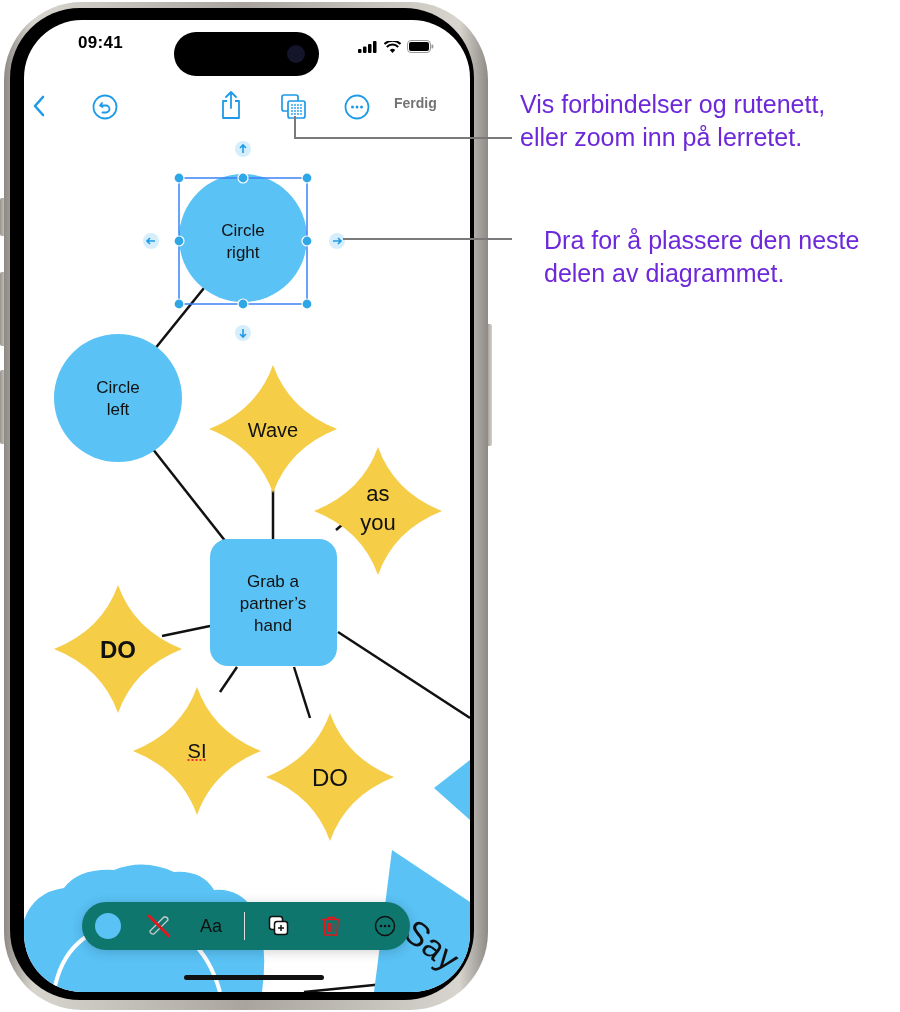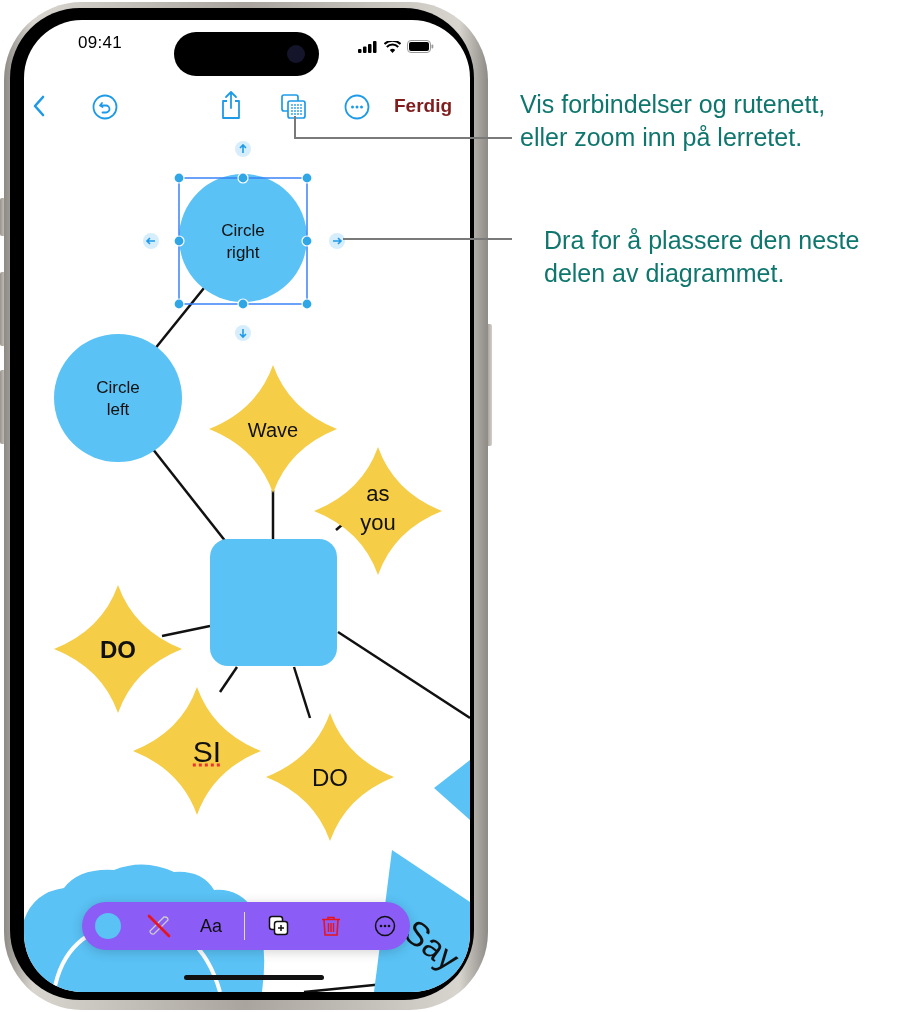--- a/index.html
+++ b/index.html
@@ -2,34 +2,34 @@
 <html><head>
 <meta charset="utf-8">
 <style>
   html,body{margin:0;padding:0;background:#fff;}
   body{width:900px;height:1012px;position:relative;overflow:hidden;font-family:"Liberation Sans",sans-serif;}
   .phone-frame{position:absolute;left:4px;top:2px;width:484px;height:1008px;border-radius:78px;
     background:linear-gradient(90deg,#8e8b86,#d8d5cf 6%,#a9a59e 50%,#d8d5cf 94%,#8e8b86);}
   .phone-bezel{position:absolute;left:10px;top:8px;width:464px;height:992px;border-radius:70px;background:#000;}
   .side-btn{position:absolute;width:6px;background:linear-gradient(90deg,#9a968f,#d4d0c9);border-radius:2px;}
   .screen{position:absolute;left:24px;top:20px;width:446px;height:972px;border-radius:58px;background:#fff;overflow:hidden;}
-  .status-time{position:absolute;left:54px;top:13px;font-size:17px;font-weight:normal;color:#000;letter-spacing:0.3px;}
+  .status-time{position:absolute;left:54px;top:13px;font-size:17px;font-weight:bold;color:#000;letter-spacing:0.3px;}
   .island{position:absolute;left:150px;top:12px;width:145px;height:44px;border-radius:22px;background:#000;}
   .island-cam{position:absolute;right:14px;top:13px;width:18px;height:18px;border-radius:50%;background:#14142a;}
   .status-icons{position:absolute;right:36px;top:20px;display:flex;align-items:center;gap:6px;}
   .toolbar-btn{position:absolute;color:#1e9be8;cursor:pointer;}
-  .done{position:absolute;left:370px;top:75px;font-size:19px;font-weight:bold;color:#7f1d1d;}
+  .done{position:absolute;left:370px;top:75px;font-size:14px;font-weight:bold;color:#737373;}
   svg{display:block;}
   .canvas{position:absolute;left:0;top:0;width:446px;height:972px;}
   .node-text{position:absolute;text-align:center;font-weight:normal;color:#111;transform:translate(-50%,-50%);line-height:1.3;white-space:pre-line;}
-  .format-bar{position:absolute;left:58px;top:882px;width:328px;height:48px;border-radius:24px;background:#8b5cf6;
+  .format-bar{position:absolute;left:58px;top:882px;width:328px;height:48px;border-radius:24px;background:#0f766e;
     box-shadow:0 2px 12px rgba(0,0,0,0.18);}
   .fb-item{position:absolute;top:0;height:48px;display:flex;align-items:center;justify-content:center;cursor:pointer;}
   .home-indicator{position:absolute;left:160px;top:955px;width:140px;height:5px;border-radius:3px;background:#111;}
-  .callout{position:absolute;font-size:25px;line-height:33px;color:#0f766e;font-family:"Liberation Sans",sans-serif;}
+  .callout{position:absolute;font-size:25px;line-height:33px;color:#6d28d9;font-family:"Liberation Sans",sans-serif;}
   .leader{position:absolute;background:#7a7a7a;}
 </style>
 </head>
 <body>
 
 <div class="side-btn" style="left:0;top:198px;height:38px;"></div>
 <div class="side-btn" style="left:0;top:272px;height:74px;"></div>
 <div class="side-btn" style="left:0;top:370px;height:74px;"></div>
 <div class="side-btn" style="left:486px;top:324px;height:122px;"></div>
 <div class="phone-frame"></div>
@@ -106,22 +106,25 @@
     </g>
   </svg>
 
   <div class="node-text" style="left:219px;top:222px;font-size:17px;">Circle
 right</div>
   <div class="node-text" style="left:94px;top:379px;font-size:17px;">Circle
 left</div>
   <div class="node-text" style="left:249px;top:410px;font-size:20px;">Wave</div>
   <div class="node-text" style="left:354px;top:489px;font-size:22px;">as
 you</div>
+  <div class="node-text" style="left:249px;top:584px;font-size:17px;">Grab a
+partner’s
+hand</div>
   <div class="node-text" style="left:94px;top:630px;font-size:24px;font-weight:bold;">DO</div>
-  <div class="node-text" style="left:173px;top:731px;font-size:30px;text-decoration:underline dotted #e33;margin-left:10px;">SI</div>
+  <div class="node-text" style="left:173px;top:731px;font-size:20px;text-decoration:underline dotted #e33;">SI</div>
   <div class="node-text" style="left:306px;top:758px;font-size:24px;">DO</div>
   <div class="node-text" style="left:106px;top:1020px;font-size:27px;font-weight:normal;">Wheel</div>
   <div class="node-text" style="left:408px;top:925px;font-size:34px;font-weight:normal;transform:translate(-50%,-50%) rotate(38deg);">Say</div>
 
   <div class="status-time">09:41</div>
   <div class="island">
       <div class="island-cam"></div>
     </div>
   <div class="status-icons">
     <svg width="20" height="12" viewBox="0 0 20 12">

